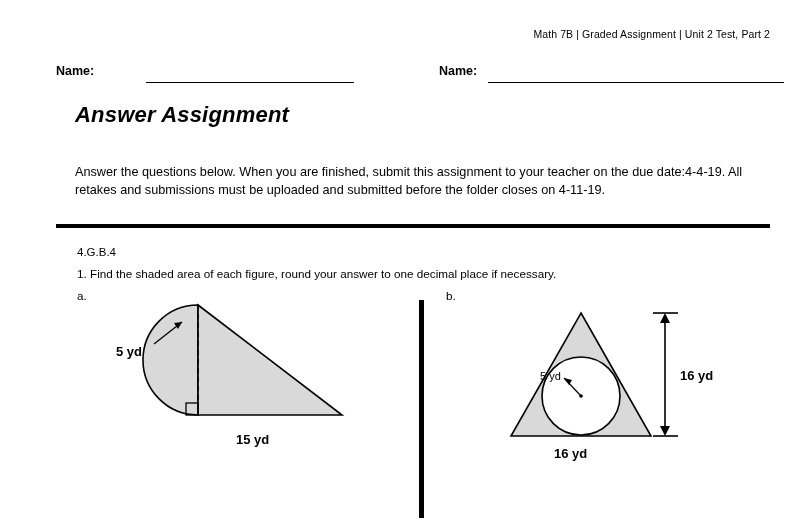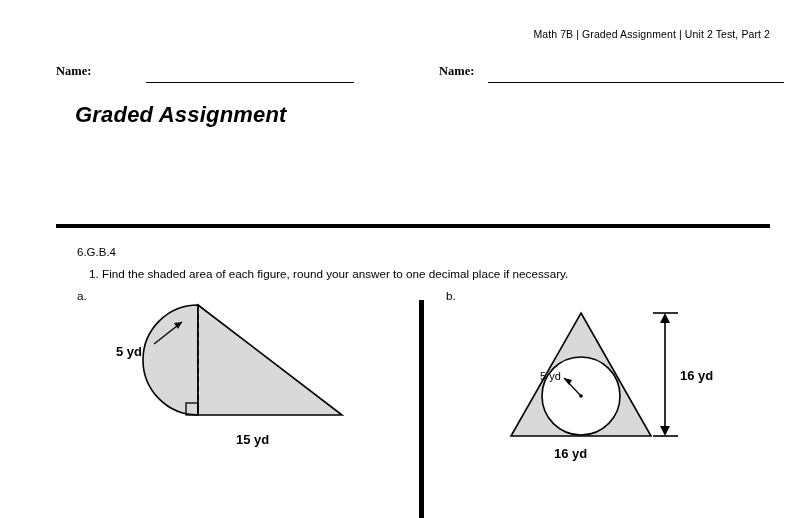--- a/index.html
+++ b/index.html
@@ -30,21 +30,20 @@
     letter-spacing: 0.1px;
     white-space: nowrap;
   }
 
   .name-row {
     position: absolute;
     top: 64px;
     left: 48px;
     right: 28px;
     height: 22px;
-    font-family: Liberation Serif, serif;
   }
   .field-label {
     position: absolute;
     font-size: 12.5px;
     font-weight: 600;
     top: 0;
   }
   .name-label { left: 0; }
   .name-rule {
     position: absolute;
@@ -100,21 +99,21 @@
   .standard {
     position: absolute;
     top: 246px;
     left: 69px;
     font-size: 11.5px;
   }
 
   .question {
     position: absolute;
     top: 267px;
-    left: 81px;
+    left: 69px;
     font-size: 11.7px;
   }
 
   .part-a-label {
     position: absolute;
     top: 289px;
     left: 69px;
     font-size: 11.7px;
   }
   .part-b-label {
@@ -165,25 +164,26 @@
 
   <div class="header-right">Math 7B | Graded Assignment | Unit 2 Test, Part 2</div>
 
   <div class="name-row">
     <span class="field-label name-label">Name:</span>
     <div class="name-rule"></div>
     <span class="field-label date-label">Name:</span>
     <div class="date-rule"></div>
   </div>
 
-  <div class="title">Graded Assignment</div>
+  <div class="title">Answer Assignment</div>
+  <div class="instructions">Answer the questions below. When you are finished, submit this assignment to your teacher on the due date:4-4-19.   All retakes and submissions must be uploaded and submitted before the folder closes on 4-11-19.</div>
 
   <div class="divider"></div>
 
-  <div class="standard">6.G.B.4</div>
+  <div class="standard">4.G.B.4</div>
   <div class="question">1. Find the shaded area of each figure, round your answer to one decimal place if necessary.</div>
 
   <div class="part-a-label">a.</div>
   <div class="part-b-label">b.</div>
 
   <div class="vertical-rule"></div>
 
   <div class="figure-a">
     <svg width="300" height="160" viewBox="0 0 300 160">
 

